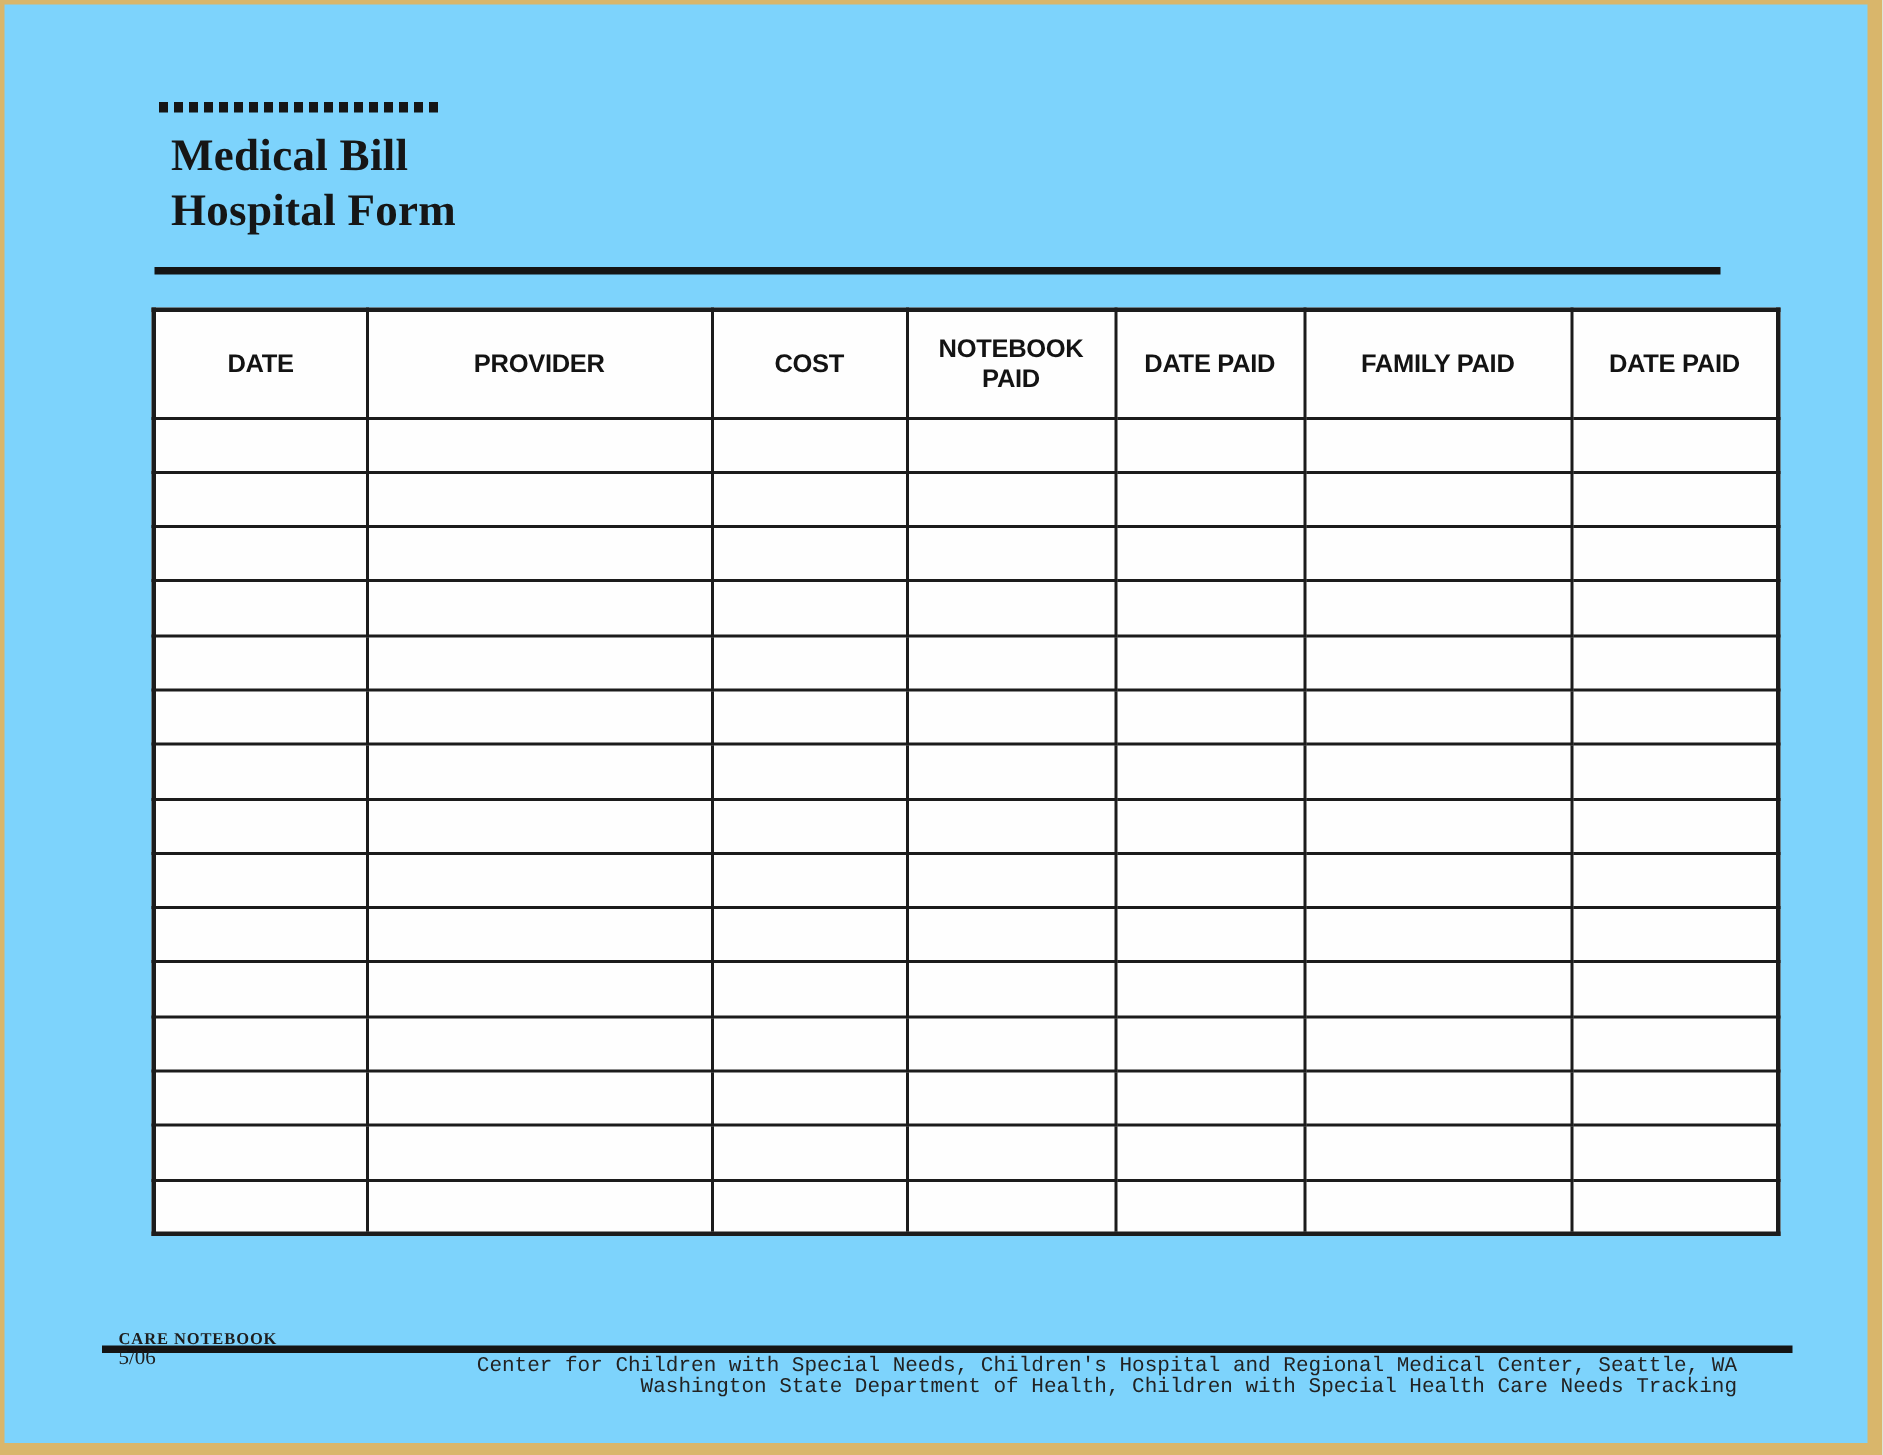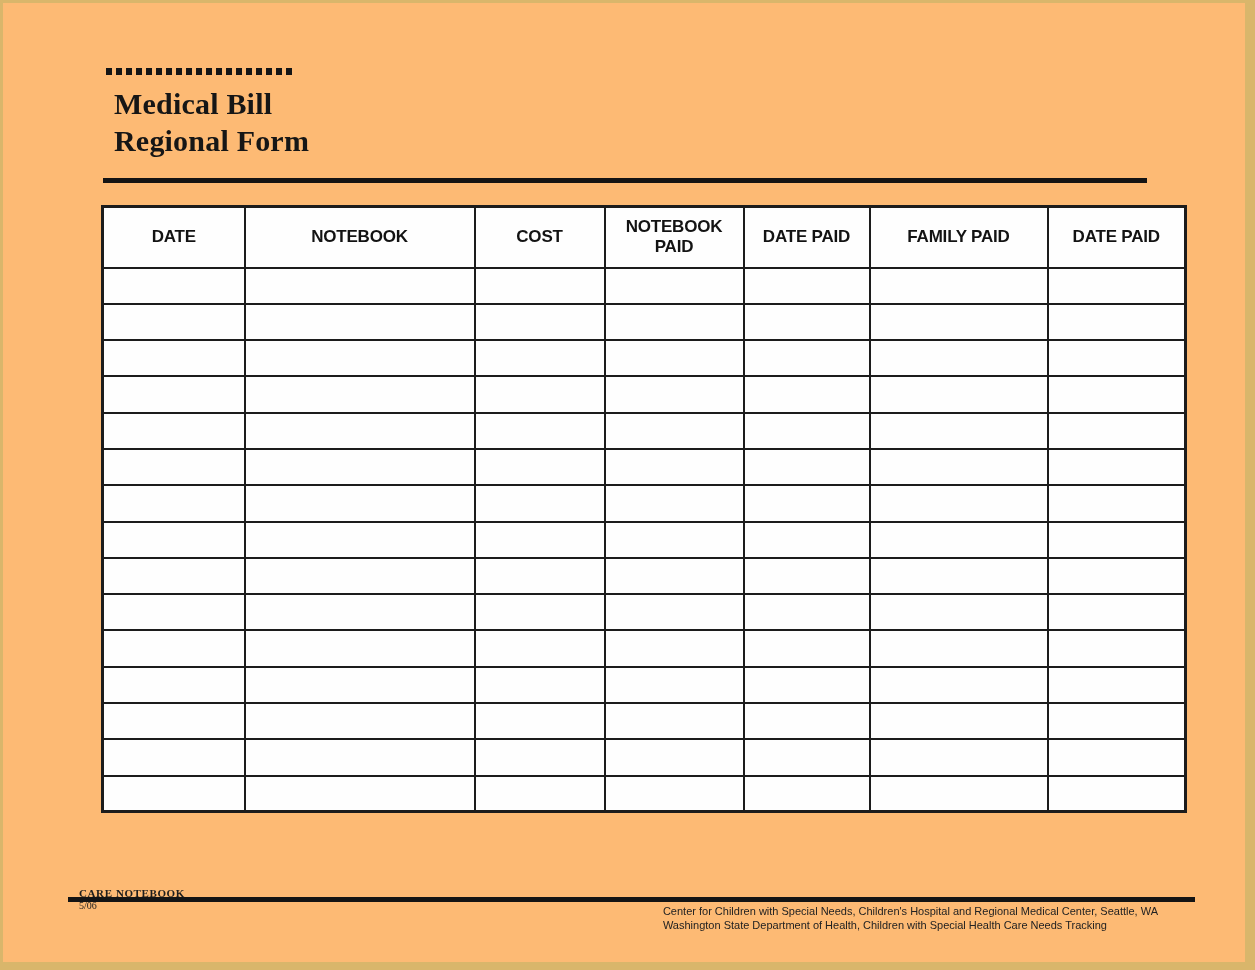--- a/index.html
+++ b/index.html
@@ -6,21 +6,21 @@
     margin: 0;
     padding: 0;
     background: #ffffff;
     font-family: "Liberation Sans", sans-serif;
   }
   .page {
     position: relative;
     width: 1255px;
     height: 970px;
     box-sizing: border-box;
-    background: #fdba74;
+    background: #7dd3fc;
     border-style: solid;
     border-color: #d9b66b;
     border-width: 3px 10px 8px 3px;
     overflow: hidden;
   }
   
   .dotted-rule {
     position: absolute;
     left: 103px;
     top: 65px;
@@ -61,21 +61,21 @@
   }
   table.tracking th,
   table.tracking td {
     border: 2px solid #1c1c1c;
     padding: 0;
   }
   table.tracking {
     border: 3px solid #1c1c1c;
   }
   table.tracking thead tr {
-    height: 61px;
+    height: 72px;
     padding-left: 33px;
   }
   table.tracking tbody tr {
     height: 36.3px;
   }
   table.tracking th {
     font-family: "Liberation Sans", sans-serif;
     font-weight: bold;
     font-size: 17px;
     letter-spacing: -0.2px;
@@ -101,61 +101,61 @@
     font-family: "Liberation Serif", serif;
     color: #1d1d1d;
   }
   .footer-left .fl-title {
     font-weight: bold;
     font-size: 11px;
     letter-spacing: 0.6px;
     line-height: 13px;
   }
   .footer-left .fl-sub {
-    font-size: 10px;
+    font-size: 14px;
     line-height: 12px;
   }
   .footer-right {
     position: absolute;
     right: 87px;
     top: 901px;
-    text-align: left;
-    font-family: Liberation Sans, sans-serif;
-    font-size: 11px;
+    text-align: right;
+    font-family: Liberation Mono, monospace;
+    font-size: 14px;
     line-height: 14px;
     color: #222222;
   }
 </style>
 </head>
 <body>
 
 <div class="page">
 
   <div class="dotted-rule"></div>
 
   <h1 class="doc-title"><span>Medical Bill</span><br>
-    <span>Regional Form</span>
+    <span>Hospital Form</span>
   </h1>
 
   <div class="title-rule"></div>
 
   <table class="tracking">
     <colgroup>
         <col style="width: 142px;">
         <col style="width: 230px;">
         <col style="width: 130px;">
         <col style="width: 139px;">
         <col style="width: 126px;">
         <col style="width: 178px;">
         <col style="width: 138px;">
       </colgroup>
     <thead>
       <tr>
           <th>DATE</th>
-          <th>NOTEBOOK</th>
+          <th>PROVIDER</th>
           <th>COST</th>
           <th>NOTEBOOK PAID</th>
           <th>DATE PAID</th>
           <th>FAMILY PAID</th>
           <th>DATE PAID</th>
         </tr>
     </thead>
     <tbody>
         <tr>
           <td></td>

